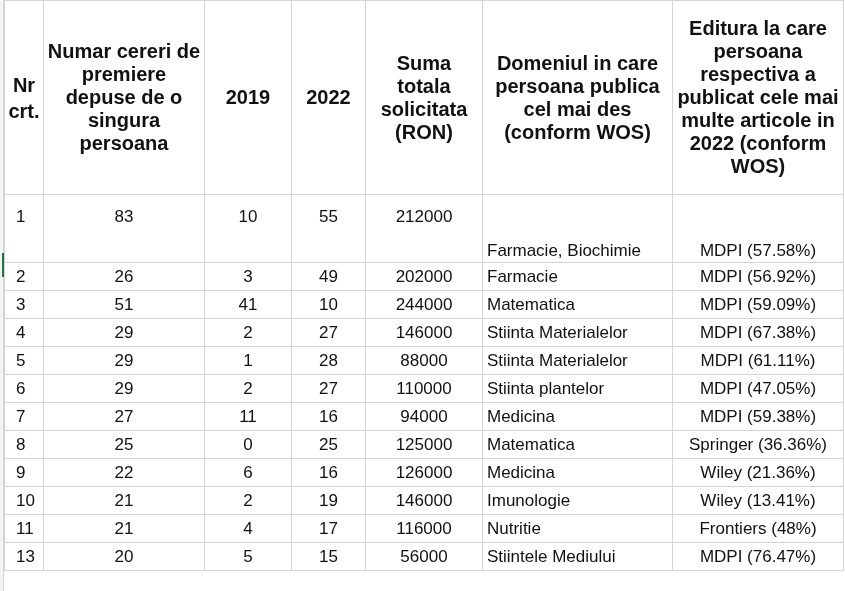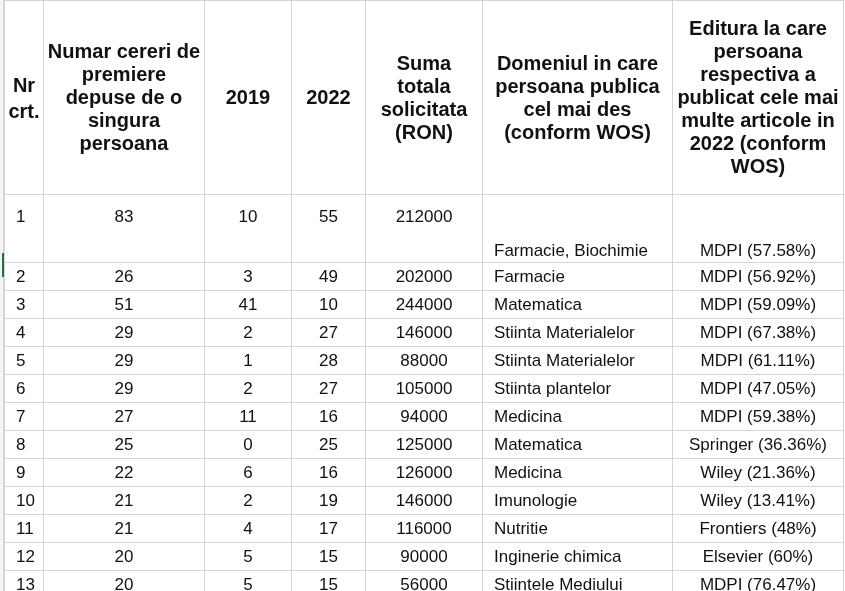--- a/index.html
+++ b/index.html
@@ -9,21 +9,21 @@
   .left-edge { position: absolute; left: 0; top: 0; width: 3px; height: 591px; background: #f3f3f3; border-right: 1px solid #d4d4d4; }
   .sel-mark { position: absolute; left: 2px; top: 253px; width: 2px; height: 24px; background: #217346; }
   table { position: absolute; left: 4px; top: 0; border-collapse: collapse; table-layout: fixed; }
   td, th { border: 1px solid #d4d4d4; padding: 0 3px; overflow: hidden; white-space: nowrap; }
   th { font-weight: bold; font-size: 20px; line-height: 23px; text-align: center; vertical-align: middle; white-space: normal; height: 193px; }
   td { font-size: 17px; height: 27px; text-align: center; vertical-align: middle; }
   tr.tall td { height: 55px; }
   tr.tall td.nr, tr.tall td.num { vertical-align: top; padding-top: 12px; }
   tr.tall td.bottom { vertical-align: bottom; padding-bottom: 1px; }
   td.nr { text-align: left; padding-left: 11px; }
-  td.domain { text-align: left; padding-left: 11px; }
+  td.domain { text-align: left; padding-left: 4px; }
   th.th-nr { line-height: 26px; }
 </style>
 </head>
 <body>
 
 <div class="sheet">
   <div class="left-edge"></div>
   <div class="sel-mark"></div>
   <table>
     <colgroup>
@@ -90,21 +90,21 @@
         <td>28</td>
         <td>88000</td>
         <td class="domain">Stiinta Materialelor</td>
         <td>MDPI (61.11%)</td>
       </tr>
       <tr>
         <td class="nr">6</td>
         <td>29</td>
         <td>2</td>
         <td>27</td>
-        <td>105000</td>
+        <td>110000</td>
         <td class="domain">Stiinta plantelor</td>
         <td>MDPI (47.05%)</td>
       </tr>
       <tr>
         <td class="nr">7</td>
         <td>27</td>
         <td>11</td>
         <td>16</td>
         <td>94000</td>
         <td class="domain">Medicina</td>
@@ -140,29 +140,20 @@
       <tr>
         <td class="nr">11</td>
         <td>21</td>
         <td>4</td>
         <td>17</td>
         <td>116000</td>
         <td class="domain">Nutritie</td>
         <td>Frontiers (48%)</td>
       </tr>
       <tr>
-        <td class="nr">12</td>
-        <td>20</td>
-        <td>5</td>
-        <td>15</td>
-        <td>90000</td>
-        <td class="domain">Inginerie chimica</td>
-        <td>Elsevier (60%)</td>
-      </tr>
-      <tr>
         <td class="nr">13</td>
         <td>20</td>
         <td>5</td>
         <td>15</td>
         <td>56000</td>
         <td class="domain">Stiintele Mediului</td>
         <td>MDPI (76.47%)</td>
       </tr>
 
     </tbody>

